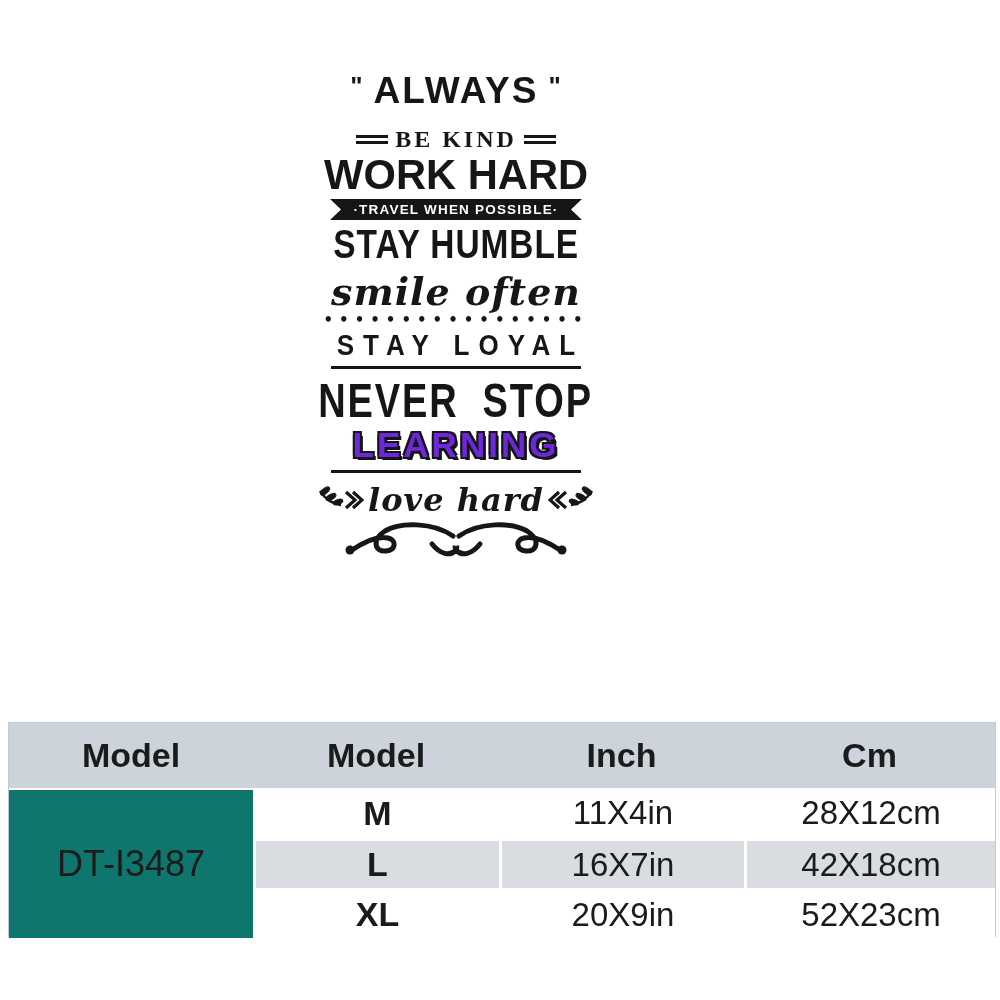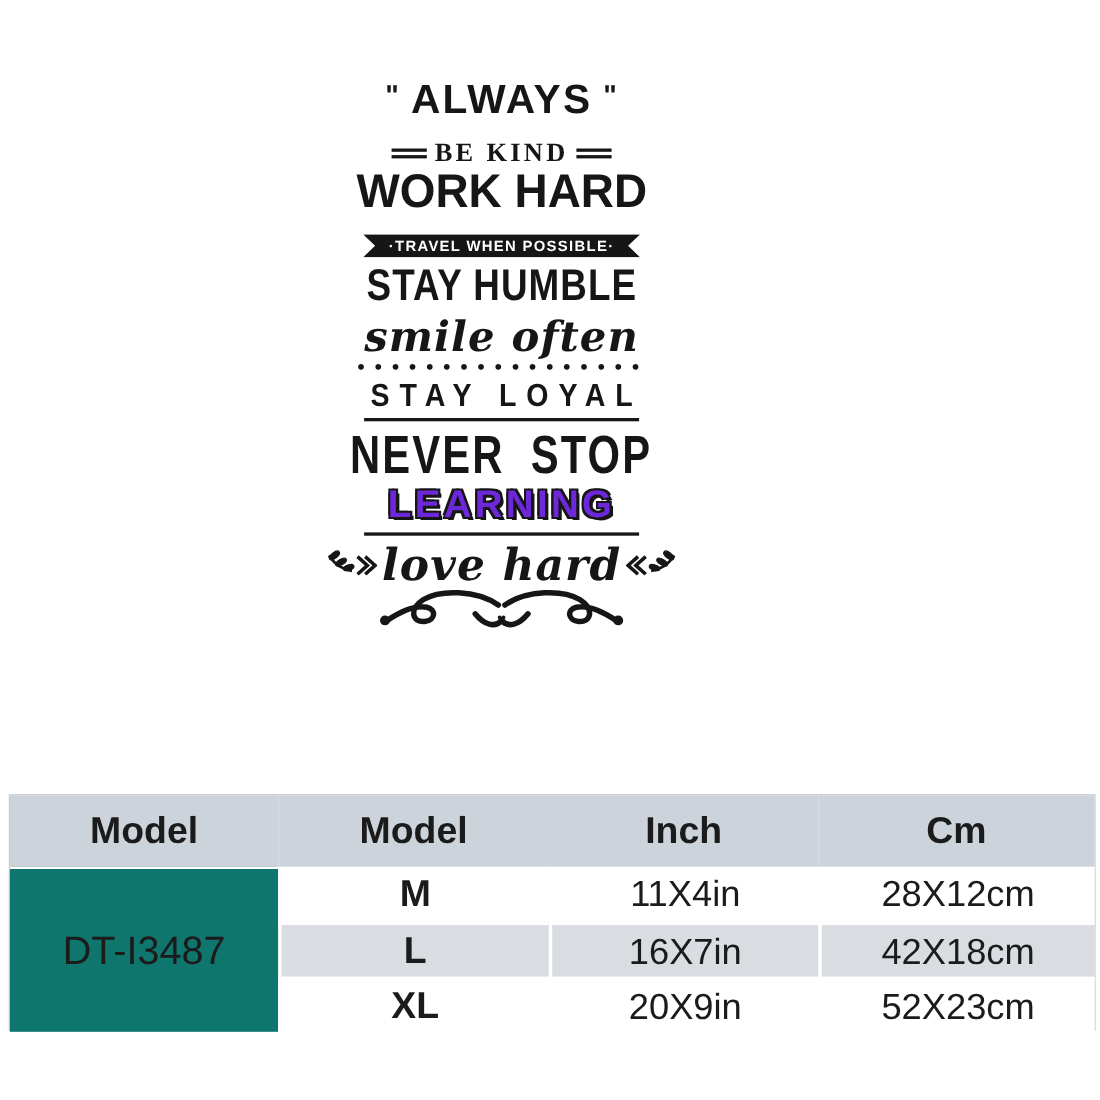--- a/index.html
+++ b/index.html
@@ -18,21 +18,21 @@
   .l-always .qm{font-family:"Liberation Sans",sans-serif;font-weight:900;font-size:26px;margin-top:-10px;letter-spacing:1px;}
   .l-always .txt{font-family:"Liberation Sans",sans-serif;font-weight:900;font-size:37px;line-height:34px;letter-spacing:2px;}
 
   .l-bekind{display:flex;align-items:center;gap:7px;height:26px;margin-top:18px;}
   .dbl-line{width:32px;height:9px;border-top:3px solid #161616;border-bottom:3px solid #161616;box-sizing:border-box;}
   .l-bekind .txt{font-family:"Liberation Serif",serif;font-weight:700;font-size:24px;line-height:26px;letter-spacing:3px;}
 
   .l-workhard{height:44px;font-family:"Liberation Sans",sans-serif;font-weight:900;font-size:43px;line-height:44px;letter-spacing:0;transform:scaleX(0.97);}
 
   .l-banner{
-    margin-top:17px;width:252px;height:21px;background:#161616;color:#ffffff;
+    margin-top:3px;width:252px;height:21px;background:#161616;color:#ffffff;
     display:flex;align-items:center;justify-content:center;
     font-weight:700;font-size:13.5px;letter-spacing:1.2px;
     clip-path:polygon(0 0,100% 0,calc(100% - 11px) 50%,100% 100%,0 100%,11px 50%);
   }
 
   .l-stayhumble{margin-top:4px;height:42px;font-weight:700;font-size:36px;line-height:42px;letter-spacing:1px;transform:scaleY(1.12) scaleX(0.93);}
 
   .l-smile{margin-top:6px;height:40px;font-family:"DejaVu Serif",serif;font-style:italic;font-weight:700;font-size:38px;line-height:40px;letter-spacing:1px;}
 
   .l-keephonest{margin-top:4px;height:30px;font-weight:700;font-size:29px;line-height:30px;font-variant:small-caps;letter-spacing:2px;}
@@ -47,21 +47,21 @@
 
   .l-neverstop{margin-top:7px;height:48px;font-weight:600;font-size:40px;line-height:48px;letter-spacing:2px;word-spacing:12px;transform:scaleY(1.22) scaleX(0.95);}
 
   .l-learning{
     margin-top:2px;height:38px;font-weight:900;font-size:35px;line-height:38px;letter-spacing:3px;
     color:#6d28d9;-webkit-text-stroke:2.5px #161616;paint-order:stroke fill;
     text-shadow:-2px -2px 0 #161616,2px -2px 0 #161616,-2px 2px 0 #161616,2px 2px 0 #161616,3px 3px 0 #161616;
   }
 
   .l-lovehard{margin-top:5px;height:44px;display:flex;align-items:center;gap:4px;}
-  .l-lovehard .txt{font-family:"DejaVu Serif",serif;font-style:italic;font-weight:700;font-size:40px;line-height:44px;letter-spacing:1px;}
+  .l-lovehard .txt{font-family:"DejaVu Serif",serif;font-style:italic;font-weight:700;font-size:32px;line-height:44px;letter-spacing:1px;}
 
   .l-flourish{margin-top:-2px;height:40px;}
 
   
   .size-table{
     position:absolute;left:8px;top:722px;width:988px;height:215px;
     display:grid;grid-template-columns:244px 246px 245px 1fr;grid-template-rows:65px 50px 50px 50px;
     border:1px solid #c3c9d0;box-sizing:border-box;background:#ffffff;color:#1b1b1b;
   }
   .st-cell{display:flex;align-items:center;justify-content:center;box-sizing:border-box;}

